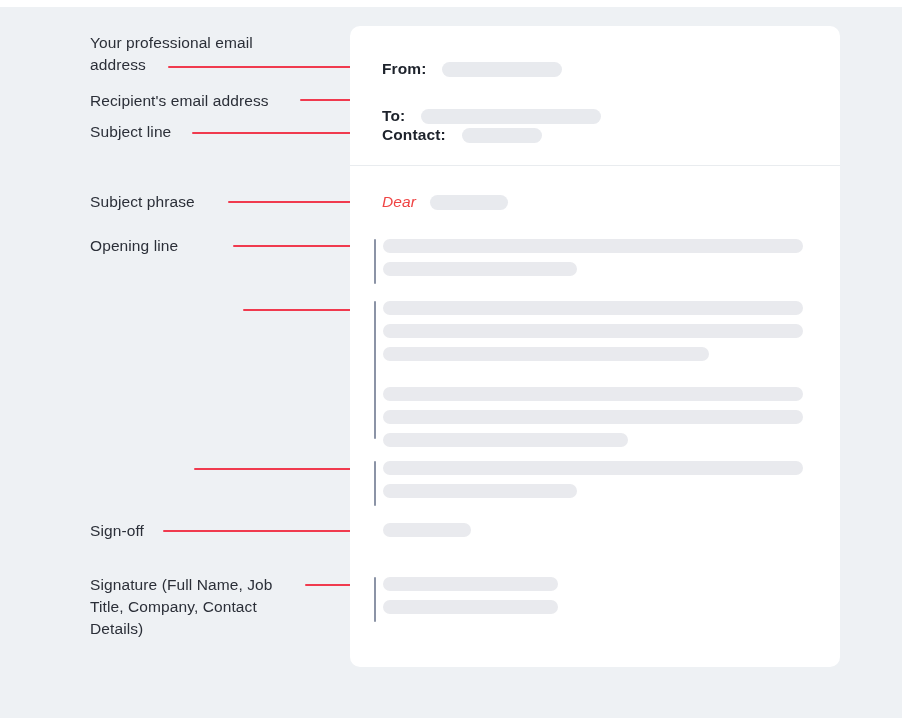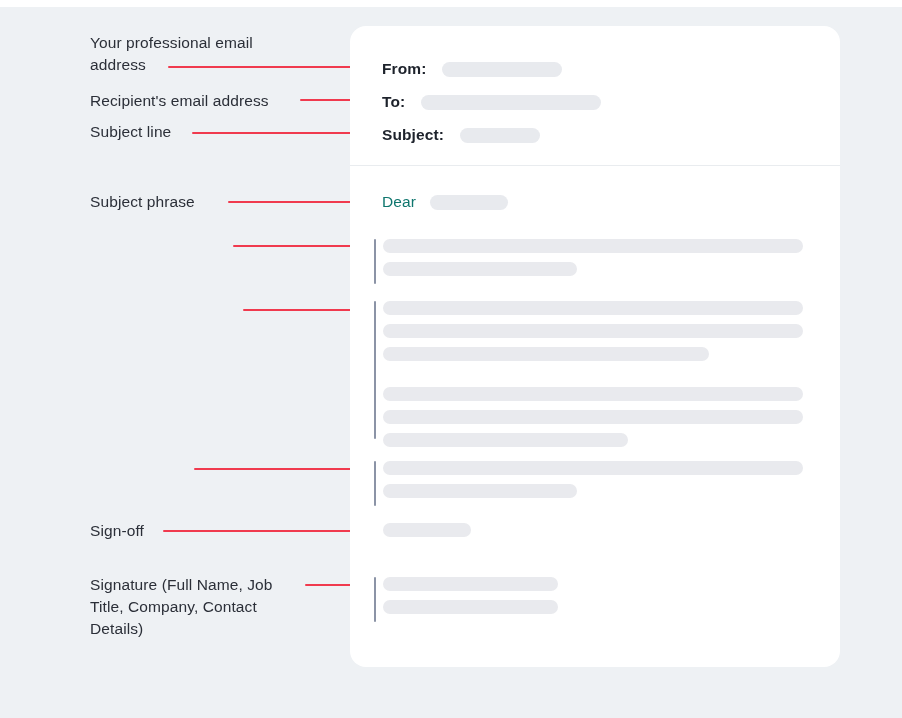--- a/index.html
+++ b/index.html
@@ -63,21 +63,21 @@
   }
 
   
   #email-card {
     position: absolute;
     left: 350px;
     top: 26px;
     width: 490px;
     height: 641px;
     background: #ffffff;
-    border-radius: 16px;
+    border-radius: 10px;
   }
   #header-divider {
     position: absolute;
     left: 0;
     top: 139px;
     width: 490px;
     height: 1px;
     background: #e9ecef;
   }
 
@@ -88,21 +88,22 @@
     align-items: center;
   }
   .field-label {
     font-size: 15.5px;
     font-weight: bold;
     color: #1d222b;
     letter-spacing: 0.1px;
   }
   .field-label.plain {
     font-weight: normal;
-    color: #0f766e;
+    color: #ef4444;
+    font-style: italic;
   }
   .pill {
     background: #e8eaee;
     border-radius: 9px;
     height: 15px;
   }
 
   
   .block {
     position: absolute;
@@ -137,20 +138,21 @@
 
   <div class="annotation" style="left:90px; top:32px; width:220px;">Your professional email
 address</div>
 
   <div class="annotation" style="left:90px; top:121px; width:200px;">Subject line</div>
 
   <div class="annotation" style="left:90px; top:90px; width:230px;">Recipient's email address</div>
 
   <div class="annotation" style="left:90px; top:191px; width:220px;">Subject phrase</div>
 
+  <div class="annotation" style="left:90px; top:235px; width:200px;">Opening line</div>
 
 
 
   <div class="annotation" style="left:90px; top:520px; width:180px;">Sign-off</div>
 
   <div class="annotation" style="left:90px; top:574px; width:215px;">Signature (Full Name, Job
 Title, Company, Contact
 Details)</div>
 
   <div class="arrow" style="left:168px; top:61px; width:200px;">
@@ -200,27 +202,27 @@
 
   <div id="email-card">
 
     <div id="header-divider"></div>
 
     <div class="field-row" style="top:34px;">
       <span class="field-label">From:</span>
       <span class="pill" style="width:120px; margin-left:16px;"></span>
     </div>
 
-    <div class="field-row" style="top:67px;">
+    <div class="field-row" style="top:81px;">
       <span class="field-label">To:</span>
       <span class="pill" style="width:180px; margin-left:16px;"></span>
     </div>
 
     <div class="field-row" style="top:100px;">
-      <span class="field-label">Subject:</span>
+      <span class="field-label">Contact:</span>
       <span class="pill" style="width:80px; margin-left:16px;"></span>
     </div>
 
     <div class="field-row" style="top:167px;">
       <span class="field-label plain">Dear</span>
       <span class="pill" style="width:78px; margin-left:14px;"></span>
     </div>
 
     <div class="block" style="top:213px; left:24px; width:440px;">
       <div class="marker" style="height:45px;"></div>

